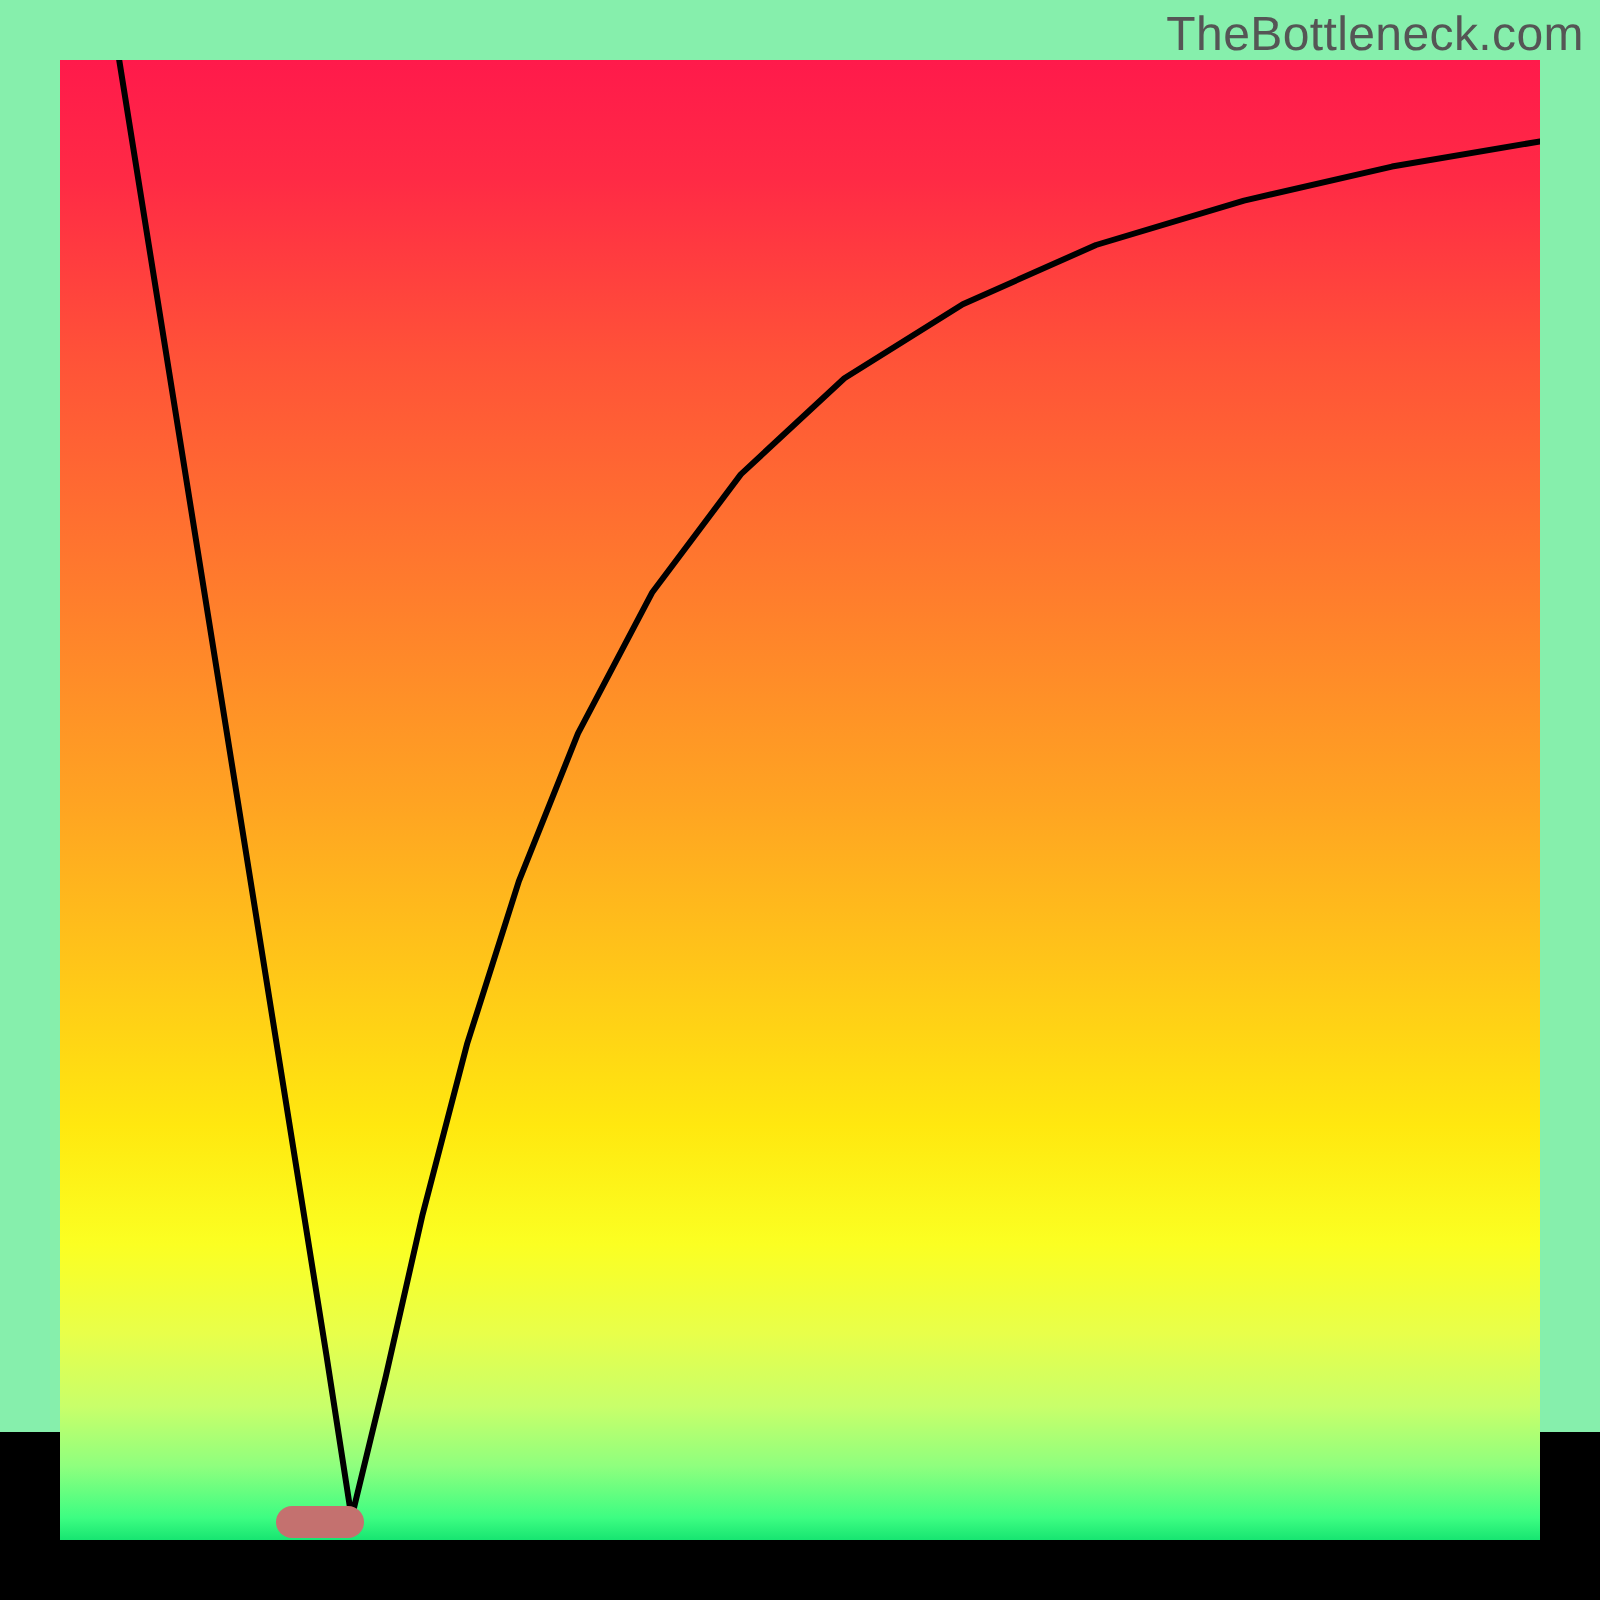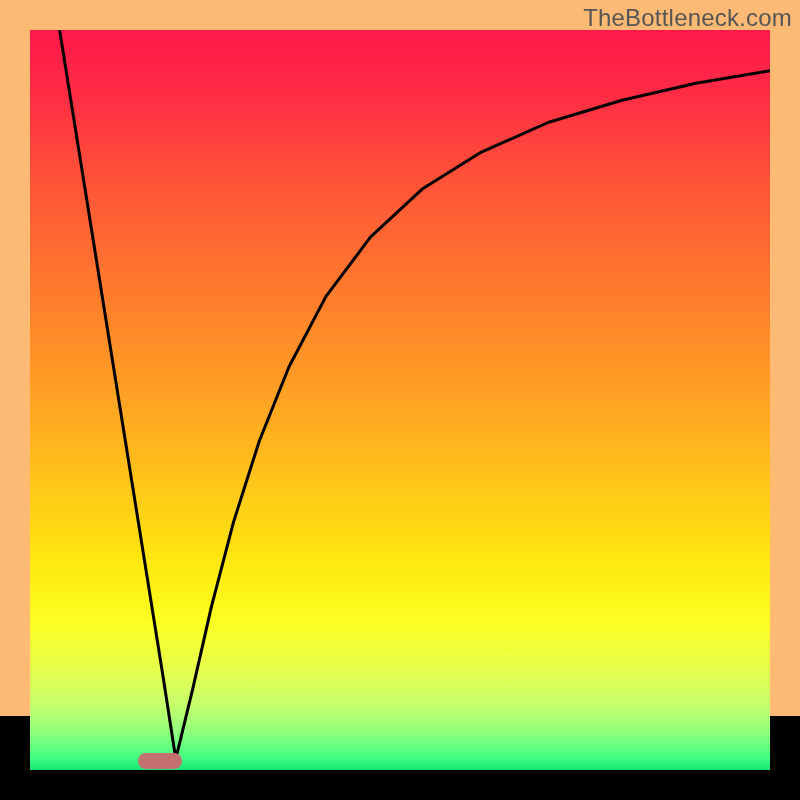--- a/index.html
+++ b/index.html
@@ -8,21 +8,21 @@
     width: 800px;
     height: 800px;
     overflow: hidden;
     background: #000;
     font-family: Arial, Helvetica, sans-serif;
   }
   .frame {
     position: relative;
     width: 800px;
     height: 716px;
-    background: #fdba74;
+    background: #86efac;
   }
   .plot {
     position: absolute;
     left: 30px;
     top: 30px;
     width: 740px;
     height: 740px;
     overflow: hidden;
   }
   .watermark {

